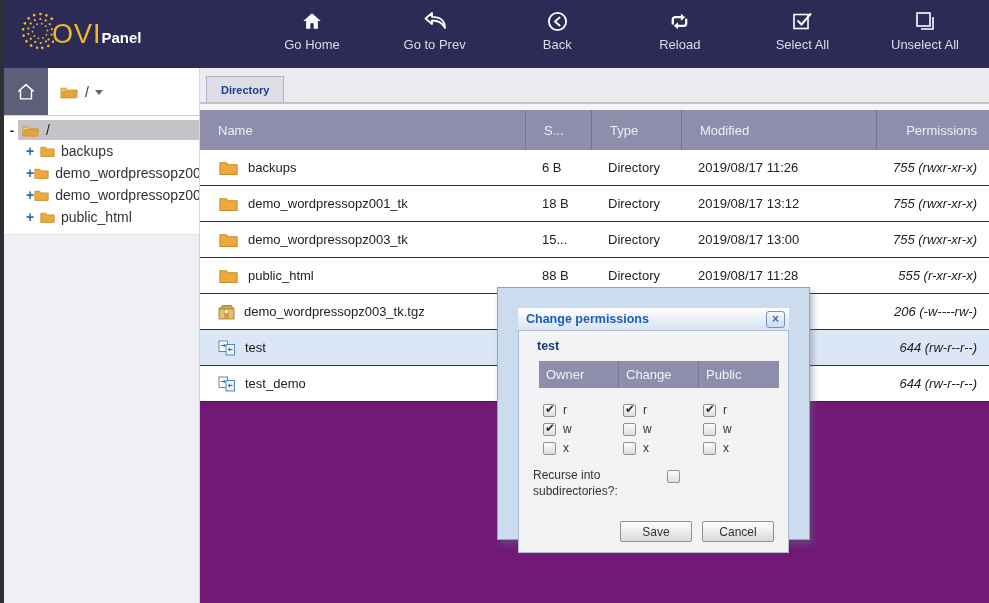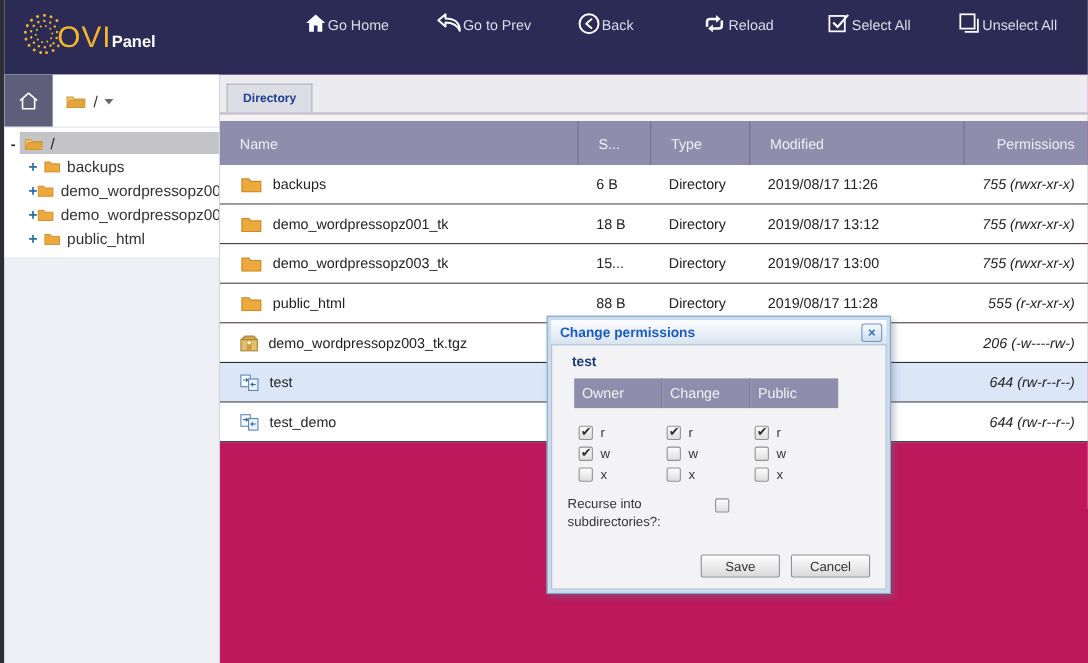--- a/index.html
+++ b/index.html
@@ -9,21 +9,21 @@
   
   .left-edge { position:absolute; left:0; top:0; width:4px; height:603px; background:#2e2e34; }
 
   
   .topbar { position:absolute; left:4px; top:0; width:985px; height:68px; background:#2b2b55; display:flex; align-items:center; }
   .logo { display:flex; align-items:baseline; margin-left:48px; position:relative; }
   .logo-swirl { position:absolute; left:-42px; top:-14px; }
   .logo-ovi { color:#f2b62c; font-size:27px; font-weight:normal; letter-spacing:1px; }
   .logo-panel { color:#fff; font-size:15px; font-weight:bold; }
   .toolbar { position:absolute; left:272px; right:28px; top:8px; display:flex; justify-content:space-between; }
-  .tb-btn { display:flex; flex-direction:row; align-items:center; min-width:72px; cursor:pointer; }
+  .tb-btn { display:flex; flex-direction:column; align-items:center; min-width:72px; cursor:pointer; }
   .tb-icon { height:26px; display:flex; align-items:center; }
   .tb-label { color:#dcdce8; font-size:13px; margin-top:3px; white-space:nowrap; }
 
   
   .sidebar { position:absolute; left:4px; top:68px; width:196px; height:535px; background:#eef0f5; border-right:1px solid #d4d4de; }
   .crumb { height:48px; background:#fff; border-bottom:1px solid #cfcfda; display:flex; align-items:stretch; }
   .crumb-home { width:44px; background:#5e5e7a; border:none; display:flex; align-items:center; justify-content:center; cursor:pointer; }
   .crumb-path { flex:1; display:flex; align-items:center; gap:6px; padding-left:12px; cursor:pointer; background:#fff; }
   .crumb-slash { font-size:14px; color:#333; }
   .caret-down { width:0; height:0; border-left:4px solid transparent; border-right:4px solid transparent; border-top:5px solid #666; margin-top:2px; }
@@ -31,39 +31,39 @@
   .tree { background:#fff; padding:4px 0 6px 0; border-bottom:1px solid #e2e2ea; }
   .tree-root { display:flex; align-items:center; height:20px; }
   .tree-minus { width:12px; text-align:center; font-size:13px; font-weight:bold; color:#222; margin-left:2px; }
   .tree-root-bar { flex:1; background:#c4c4c8; display:flex; align-items:center; gap:6px; height:20px; padding-left:4px; }
   .tree-item { display:flex; align-items:center; height:22px; padding-left:22px; white-space:nowrap; overflow:hidden; cursor:pointer; }
   .tree-plus { color:#2a6ea5; font-size:14px; font-weight:bold; width:14px; }
   .tree-label { font-size:14px; color:#333; margin-left:6px; }
   .tree-root-label { font-size:14px; color:#222; }
 
   
-  .main { position:absolute; left:200px; top:68px; width:789px; height:535px; background:#be185d;text-align:center; }
+  .main { position:absolute; left:200px; top:68px; width:789px; height:535px; background:#701a75;text-align:center; }
   .tabstrip { height:36px; background:#ebebf0; border-bottom:2px solid #c2c2ce; display:flex; align-items:flex-end; padding-left:6px; }
   .tab { height:26px; margin-bottom:0; background:#dddde5; border:1px solid #b3b3c0; border-bottom:none; padding:0 14px; display:flex; align-items:center; cursor:pointer; }
   .tab-label { font-size:11px; font-weight:bold; color:#1d3f8f; }
   .gap-strip { height:6px; background:#f4f4f7; }
 
   .grid-row { display:grid; grid-template-columns:326px 66px 90px 195px 112px; }
   .thead { background:#8e8eac; height:40px; }
   .th { color:#eeeef4; font-size:13px; display:flex; align-items:center; padding-left:18px; border-right:1px solid #74748e; }
   .th:last-child { border-right:none; }
   .th-perm { justify-content:flex-end; padding-right:12px; padding-left:0; }
   .trow { height:36px; border-bottom:1px solid #2e2e2e; background:#fff; }
   .trow.selected { background:#dbe7f7; }
   .td { font-size:13px; color:#222; display:flex; align-items:center; padding-left:16px; white-space:nowrap; }
   .td-name { gap:9px; padding-left:18px; }
   .td-perm { justify-content:flex-end; padding-right:12px; padding-left:0; overflow:visible;font-style:italic; }
 
   
-  .dialog { position:absolute; left:497px; top:287px; width:313px; height:253px; background:#cadcee; border:1px solid #84a7cc; padding:3px; box-shadow:3px 4px 6px rgba(100,110,130,.45); }
+  .dialog { position:absolute; left:497px; top:287px; width:313px; height:253px; background:#cadcee; border:1px solid #84a7cc; padding:20px; box-shadow:3px 4px 6px rgba(100,110,130,.45); }
   .dlg-title { height:22px; background:linear-gradient(#fefefe,#d8e3f1); display:flex; align-items:center; justify-content:space-between; padding:0 4px 0 8px; }
   .dlg-title-text { color:#1a5dbe; font-size:12.5px; font-weight:bold; }
   .dlg-close { width:19px; height:17px; background:linear-gradient(#f5f9fe,#cbdcf1); border:1px solid #7494bd; border-radius:3px; color:#3a6cb5; font-size:12px; font-weight:bold; line-height:14px; text-align:center; cursor:pointer; }
   .dlg-body { position:relative; height:223px; background:#f3f3f5; border:1px solid #aebdd1; }
   .dlg-file { position:absolute; left:18px; top:8px; font-size:12.5px; font-weight:bold; color:#1f3d7a; }
   .perm-heads { position:absolute; left:20px; top:30px; display:flex; }
   .perm-head { width:80px; height:27px; background:#8e8eac; color:#f0f0f5; font-size:13px; display:flex; align-items:center; padding-left:7px; border-right:1px solid #77779a; }
   .perm-head:last-child { border-right:none; }
   .perm-col { position:absolute; top:70px; width:80px; }
   .perm-col.c0 { left:24px; } .perm-col.c1 { left:104px; } .perm-col.c2 { left:184px; }

